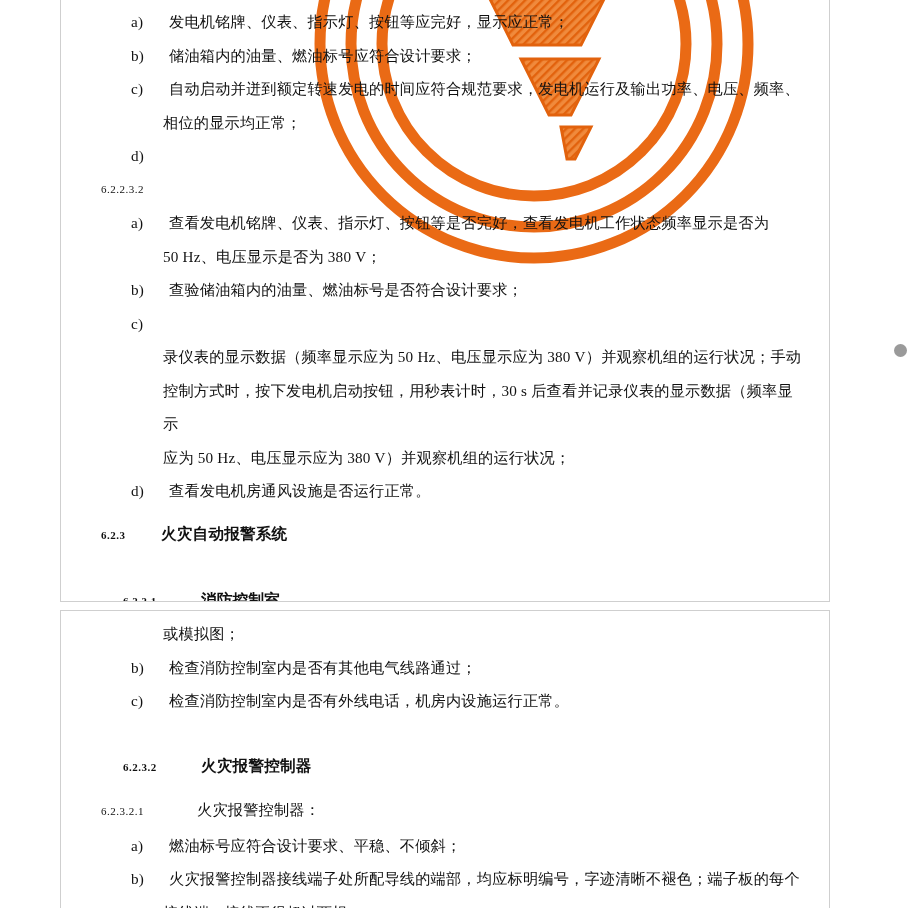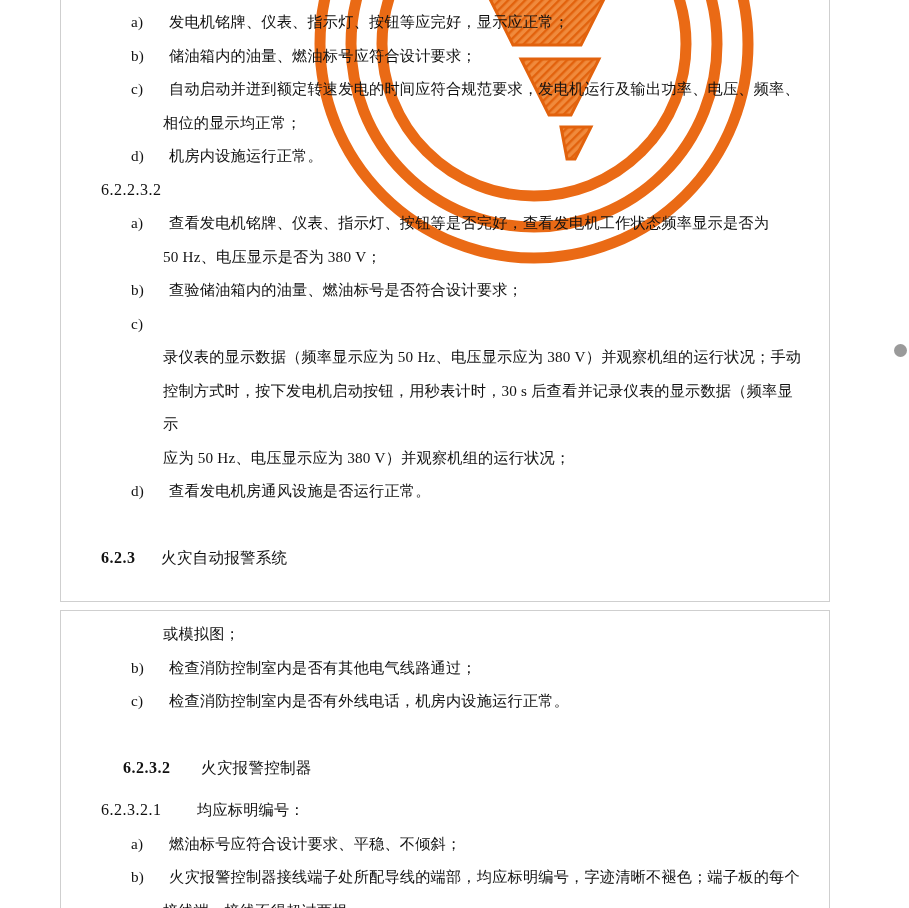--- a/index.html
+++ b/index.html
@@ -82,38 +82,38 @@
   }
   .ln .txt {
     flex: 1 1 auto;
     white-space: pre-wrap;
   }
 
   
   .lvl-num   { padding-left: 18px; }
   .lvl-alpha { padding-left: 48px; }      
   .lvl-cont  { padding-left: 80px; justify-content: center; }      
-  .lvl-head  { padding-left: 18px; margin-top: 24px; }
+  .lvl-head  { padding-left: 18px; }
   .lvl-head2 { padding-left: 40px; }
 
   .marker-alpha { width: 38px; }
   .marker-num-l { width: 96px; }
   .marker-sec   { width: 60px; }
   .marker-sec2  { width: 78px; margin-top: 24px; }
 
   .bold {
     font-weight: bold;
   }
   .mono-num {
     font-family: "Liberation Mono", "DejaVu Sans Mono", monospace;
-    font-size: 16px;
+    font-size: 11px;
     letter-spacing: 0.5px;
   }
   .sec-title {
-    font-weight: normal;
+    font-weight: bold;
     font-size: 15.6px;
   }
   .gap-sm { height: 9px; }
 
   
   .scroll-dot {
     position: absolute;
     right: 2px;
     top: 344px;
     width: 13px;
@@ -151,21 +151,21 @@
             <polygon points="262,318 292,318 276,350 268,350"></polygon>
           </g>
         </svg>
       </div>
 
       <div class="lines">
         <div class="ln lvl-alpha"><span class="marker marker-alpha">a)</span><span class="txt">发电机铭牌、仪表、指示灯、按钮等应完好，显示应正常；</span></div>
         <div class="ln lvl-alpha"><span class="marker marker-alpha">b)</span><span class="txt">储油箱内的油量、燃油标号应符合设计要求；</span></div>
         <div class="ln lvl-alpha"><span class="marker marker-alpha">c)</span><span class="txt">自动启动并迸到额定转速发电的时间应符合规范要求，发电机运行及输出功率、电压、频率、</span></div>
         <div class="ln lvl-cont"><span class="txt">相位的显示均正常；</span></div>
-        <div class="ln lvl-alpha"><span class="marker marker-alpha">d)</span><span class="txt">机房内设施运行正常。</span></div>
+        <div class="ln lvl-alpha"><span class="marker marker-alpha">d)</span></div>
 
         <div class="ln lvl-num"><span class="marker marker-num-l mono-num">6.2.2.3.2</span></div>
 
         <div class="ln lvl-alpha"><span class="marker marker-alpha">a)</span><span class="txt">查看发电机铭牌、仪表、指示灯、按钮等是否完好，查看发电机工作状态频率显示是否为</span></div>
         <div class="ln lvl-cont"><span class="txt">50 Hz、电压显示是否为 380 V；</span></div>
         <div class="ln lvl-alpha"><span class="marker marker-alpha">b)</span><span class="txt">查验储油箱内的油量、燃油标号是否符合设计要求；</span></div>
         <div class="ln lvl-alpha"><span class="marker marker-alpha">c)</span></div>
         <div class="ln lvl-cont"><span class="txt">录仪表的显示数据（频率显示应为 50 Hz、电压显示应为 380 V）并观察机组的运行状况；手动</span></div>
         <div class="ln lvl-cont"><span class="txt">控制方式时，按下发电机启动按钮，用秒表计时，30 s 后查看并记录仪表的显示数据（频率显示</span></div>
         <div class="ln lvl-cont"><span class="txt">应为 50 Hz、电压显示应为 380 V）并观察机组的运行状况；</span></div>
@@ -184,21 +184,21 @@
     <div class="page-inner">
       <div class="lines">
         <div class="ln lvl-cont"><span class="txt">或模拟图；</span></div>
         <div class="ln lvl-alpha"><span class="marker marker-alpha">b)</span><span class="txt">检查消防控制室内是否有其他电气线路通过；</span></div>
         <div class="ln lvl-alpha"><span class="marker marker-alpha">c)</span><span class="txt">检查消防控制室内是否有外线电话，机房内设施运行正常。</span></div>
 
         <div class="gap-sm"></div>
         <div class="ln lvl-head2"><span class="marker marker-sec2 mono-num bold">6.2.3.2</span><span class="txt sec-title">火灾报警控制器</span></div>
         <div class="gap-sm"></div>
 
-        <div class="ln lvl-num"><span class="marker marker-num-l mono-num">6.2.3.2.1</span><span class="txt">均应标明编号：</span></div>
+        <div class="ln lvl-num"><span class="marker marker-num-l mono-num">6.2.3.2.1</span><span class="txt">火灾报警控制器：</span></div>
         <div class="ln lvl-alpha"><span class="marker marker-alpha">a)</span><span class="txt">燃油标号应符合设计要求、平稳、不倾斜；</span></div>
         <div class="ln lvl-alpha"><span class="marker marker-alpha">b)</span><span class="txt">火灾报警控制器接线端子处所配导线的端部，均应标明编号，字迹清晰不褪色；端子板的每个</span></div>
         <div class="ln lvl-cont"><span class="txt">接线端，接线不得超过两根；</span></div>
         <div class="ln lvl-alpha"><span class="marker marker-alpha">c)</span><span class="txt">报警控制器应有主电源和直流备用电源；主电源引入线直接与消防专用电源连接，并有明显</span></div>
 
       </div>
     </div>
   </div>
 
   <div class="scroll-dot"></div>

